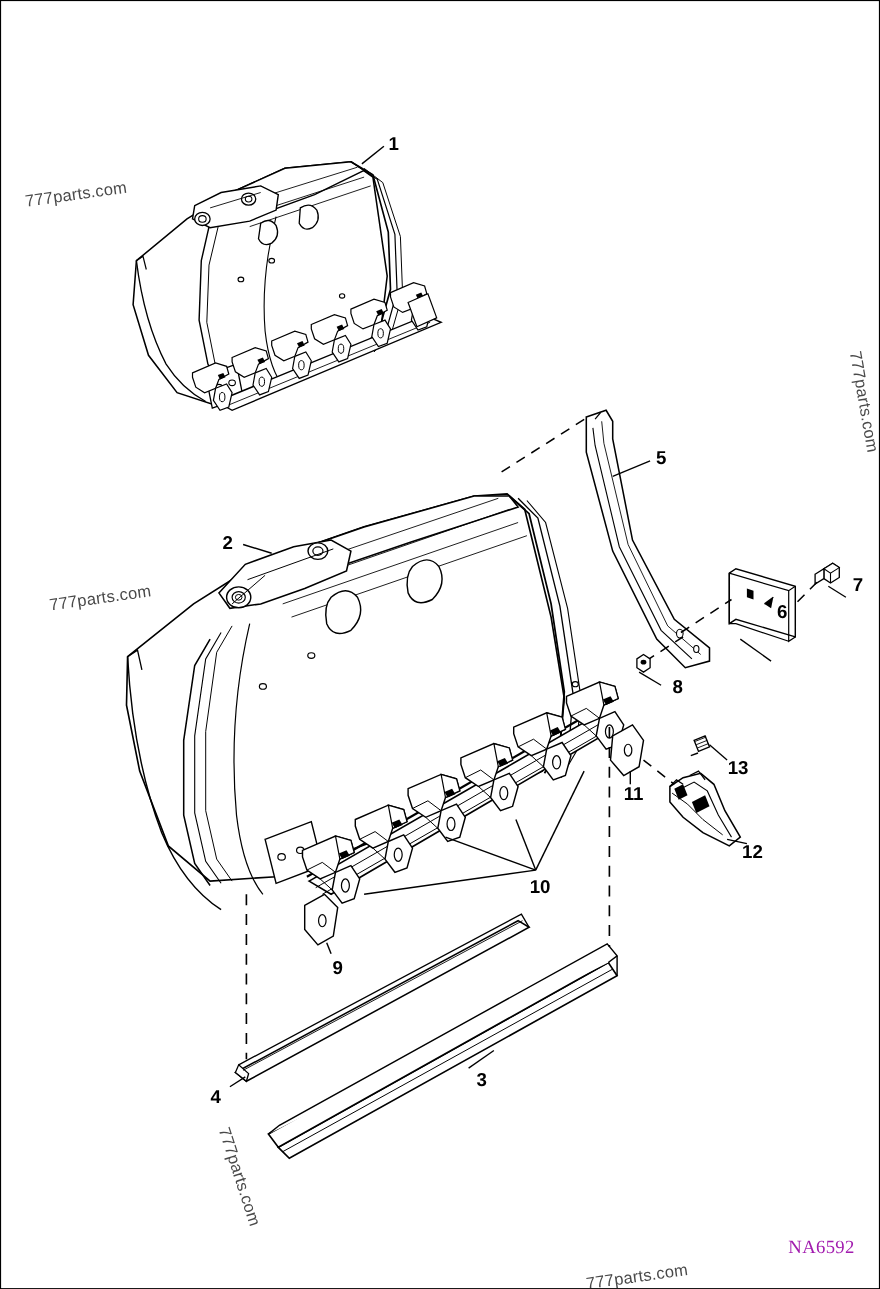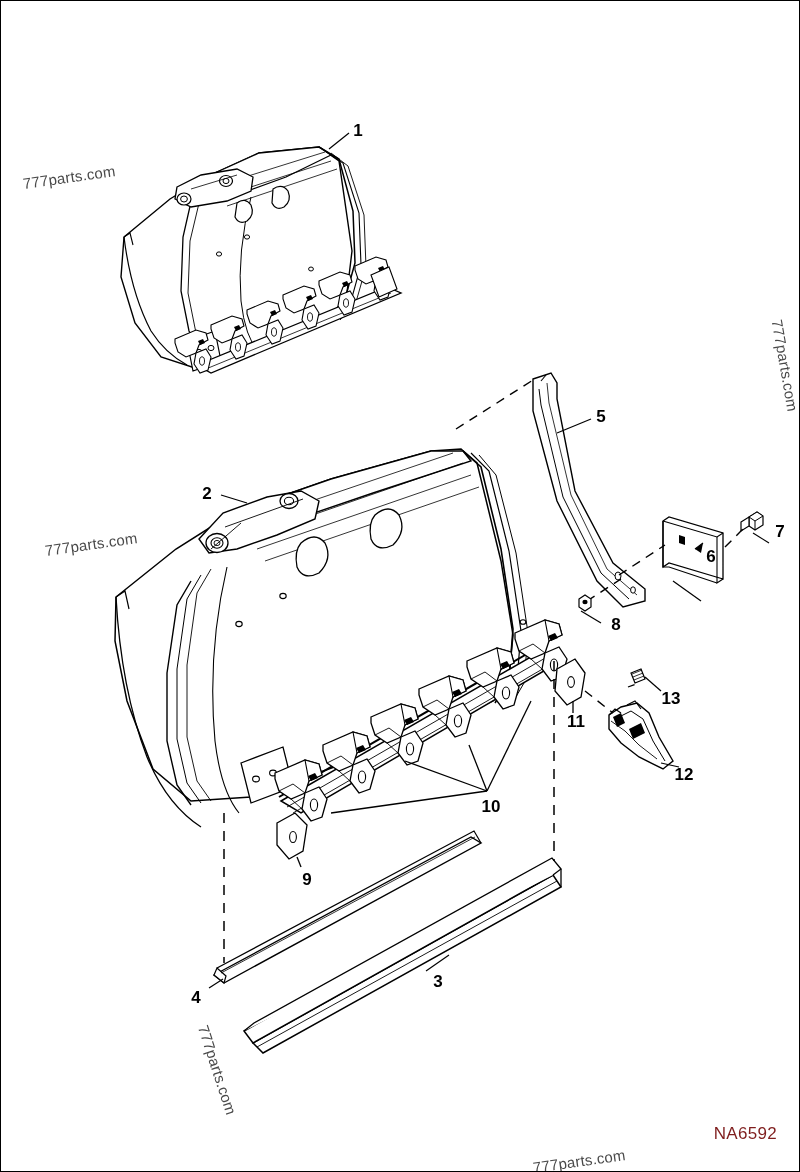--- a/index.html
+++ b/index.html
@@ -34,23 +34,23 @@
     font-size: 15px;
     letter-spacing: 0.2px;
     white-space: nowrap;
     pointer-events: none;
     opacity: 0.92;
   }
   #partcode {
     position: absolute;
     right: 22px;
     bottom: 27px;
-    font-family: Liberation Sans, sans-serif;
+    font-family: Liberation Serif, serif;
     font-size: 17px;
-    color: #7f1d1d;
+    color: #a21caf;
     letter-spacing: 0.3px;
   }
   .cal {
     font-family: "Liberation Sans", sans-serif;
     font-weight: bold;
     font-size: 17px;
     fill: #000000;
   }
 </style>
 </head>

